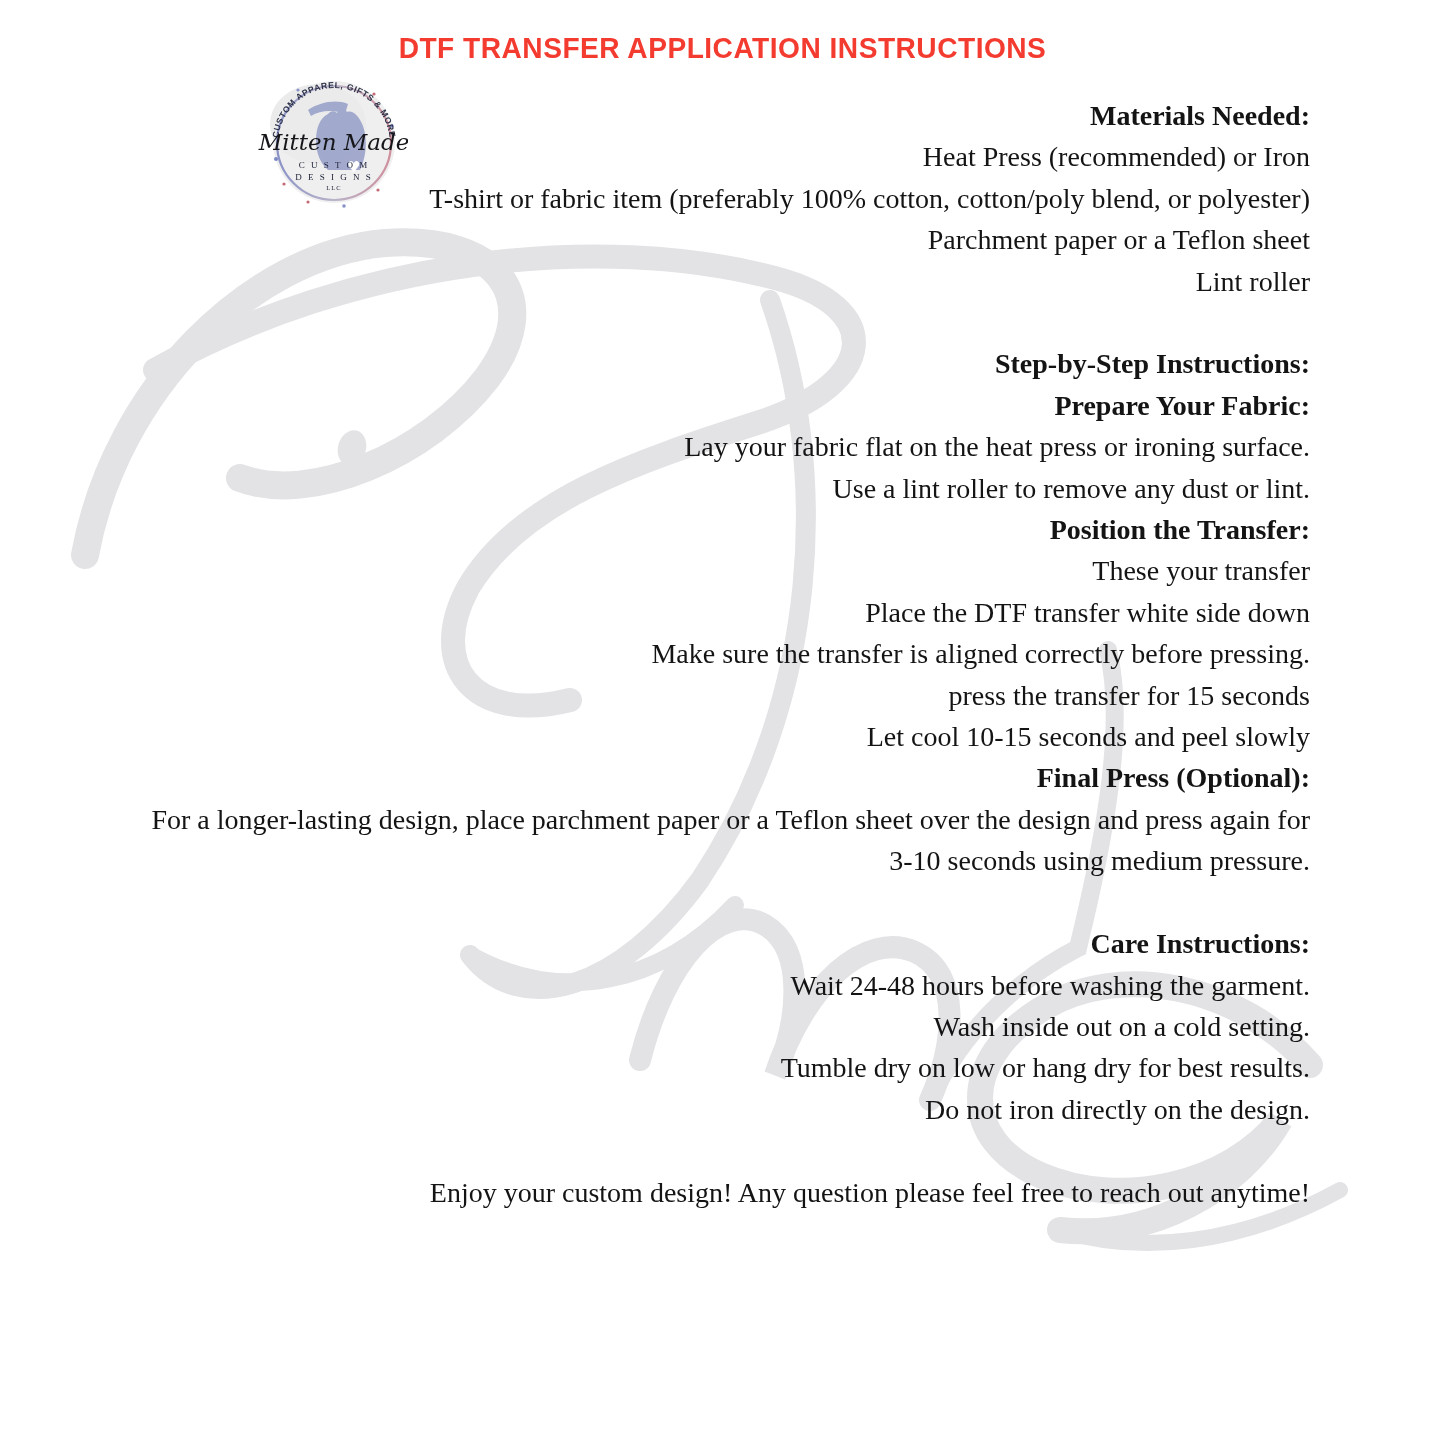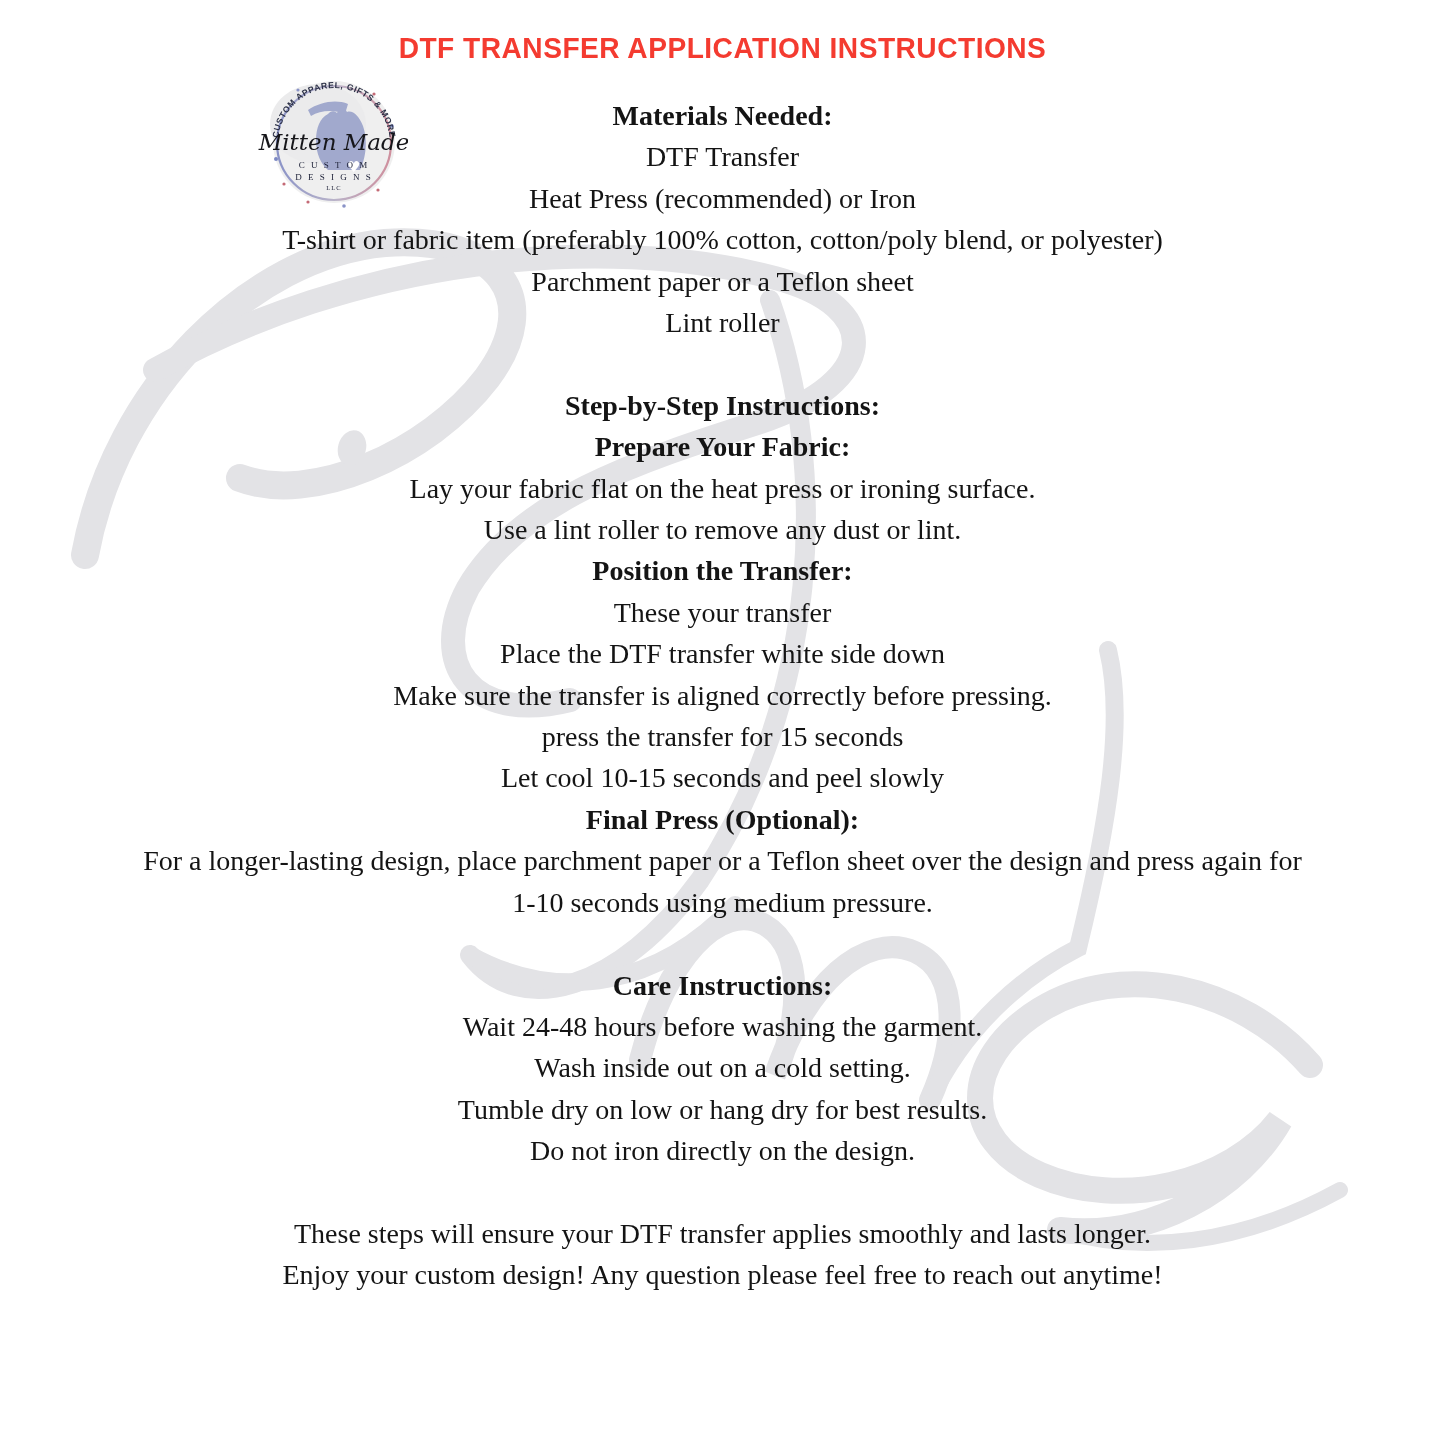--- a/index.html
+++ b/index.html
@@ -18,21 +18,21 @@
     font-weight:bold;font-size:29px;letter-spacing:.5px;
     color:#f43b30;
     transform:scaleX(.97);
   }
   
   .logo{position:absolute;left:258px;top:64px;width:150px;height:158px;z-index:3;}
   
   .content{
     position:absolute;top:95px;left:50%;transform:translateX(-50%);
     width:1175px;z-index:2;
-    text-align:center;font-size:28px;line-height:41.4px;
+    text-align:right;font-size:28px;line-height:41.4px;
   }
   .line{min-height:41.4px;}
   .bold{font-weight:bold;}
   .spacer{height:41.4px;}
 </style>
 </head>
 <body>
 
 <svg class="watermark" viewBox="0 0 1445 1445" xmlns="http://www.w3.org/2000/svg" aria-hidden="true">
   <g fill="none" stroke="#e3e3e6" stroke-linecap="round">
@@ -92,47 +92,45 @@
   <text x="76" y="86" text-anchor="middle" font-family="DejaVu Serif, serif" font-style="italic" font-size="23" fill="#16161a">Mitten Made</text>
 
   <text x="76" y="104" text-anchor="middle" font-family="Liberation Serif, serif" font-size="9" letter-spacing="2" fill="#20243a">C U S T O M</text>
   <text x="76" y="116" text-anchor="middle" font-family="Liberation Serif, serif" font-size="9" letter-spacing="2" fill="#20243a">D E S I G N S</text>
   <text x="76" y="126" text-anchor="middle" font-family="Liberation Serif, serif" font-size="6.5" letter-spacing="1" fill="#20243a">LLC</text>
 </svg>
 
 <main class="content">
 
   <div class="line bold">Materials Needed:</div>
-  <div class="line">DTF Transfer</div>
   <div class="line">Heat Press (recommended) or Iron</div>
   <div class="line">T-shirt or fabric item (preferably 100% cotton, cotton/poly blend, or polyester)</div>
   <div class="line">Parchment paper or a Teflon sheet</div>
   <div class="line">Lint roller</div>
 
   <div class="spacer"></div>
 
   <div class="line bold">Step-by-Step Instructions:</div>
   <div class="line bold">Prepare Your Fabric:</div>
   <div class="line">Lay your fabric flat on the heat press or ironing surface.</div>
   <div class="line">Use a lint roller to remove any dust or lint.</div>
   <div class="line bold">Position the Transfer:</div>
   <div class="line">These your transfer</div>
   <div class="line">Place the DTF transfer white side down</div>
   <div class="line">Make sure the transfer is aligned correctly before pressing.</div>
   <div class="line">press the transfer for 15 seconds</div>
   <div class="line">Let cool 10-15 seconds and peel slowly</div>
   <div class="line bold">Final Press (Optional):</div>
-  <div class="line">For a longer-lasting design, place parchment paper or a Teflon sheet over the design and press again for 1-10 seconds using medium pressure.</div>
+  <div class="line">For a longer-lasting design, place parchment paper or a Teflon sheet over the design and press again for 3-10 seconds using medium pressure.</div>
 
   <div class="spacer"></div>
 
   <div class="line bold">Care Instructions:</div>
   <div class="line">Wait 24-48 hours before washing the garment.</div>
   <div class="line">Wash inside out on a cold setting.</div>
   <div class="line">Tumble dry on low or hang dry for best results.</div>
   <div class="line">Do not iron directly on the design.</div>
 
   <div class="spacer"></div>
 
-  <div class="line">These steps will ensure your DTF transfer applies smoothly and lasts longer.</div>
   <div class="line">Enjoy your custom design! Any question please feel free to reach out anytime!</div>
 
 </main>
 
 </body></html>

